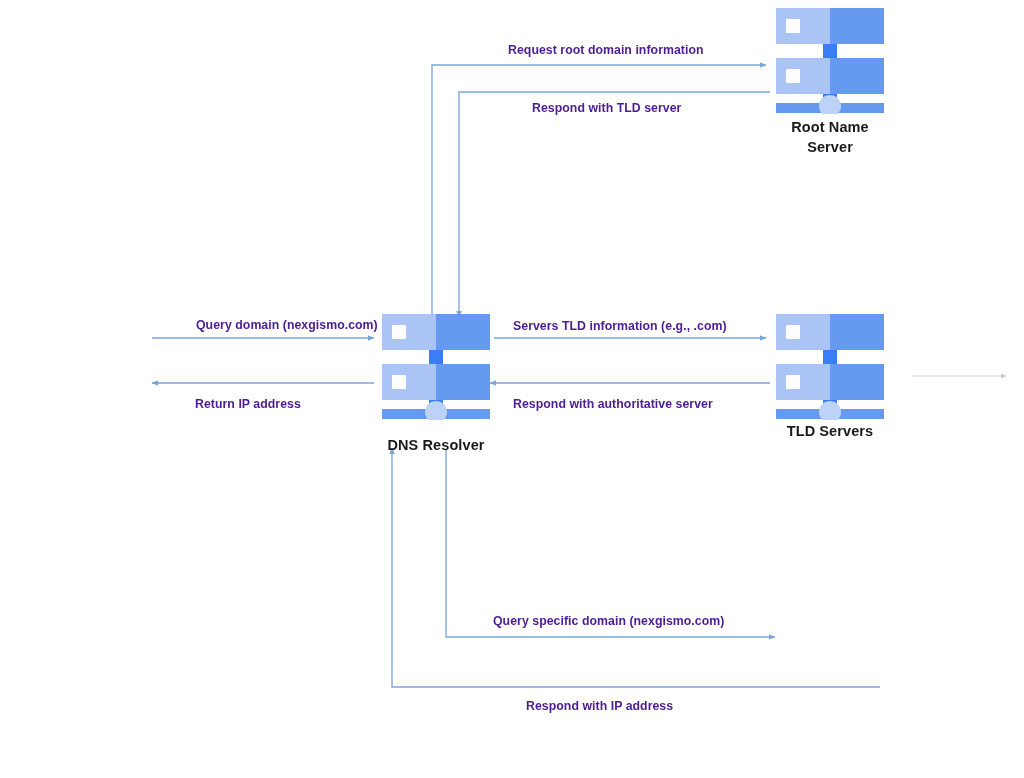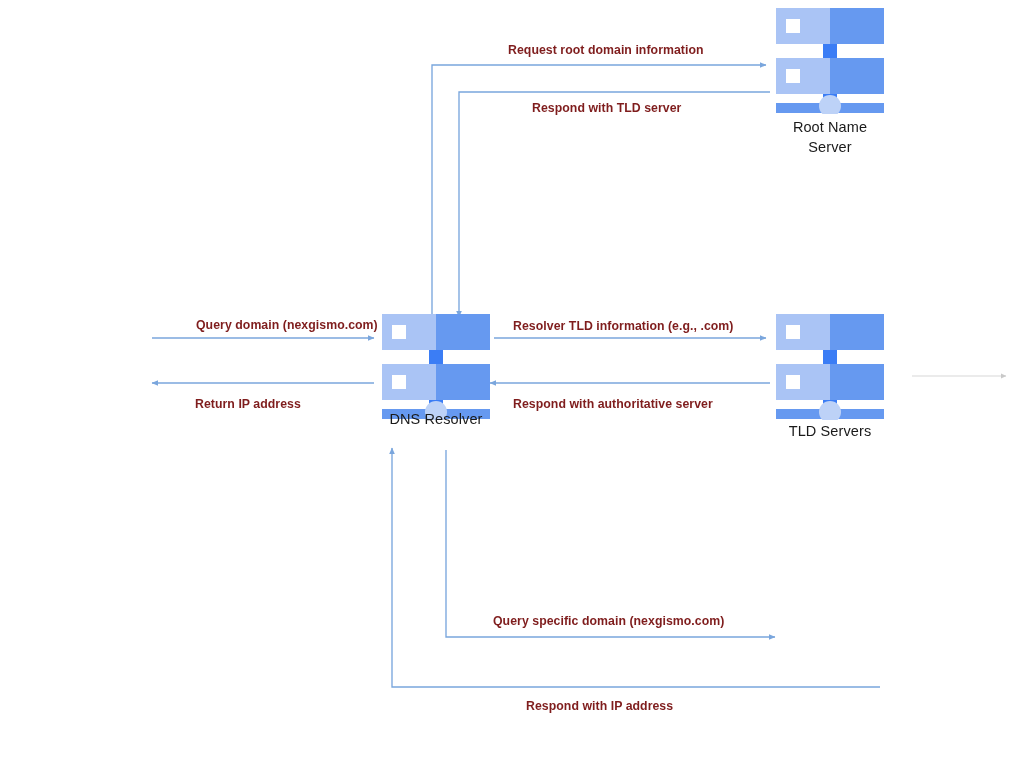--- a/index.html
+++ b/index.html
@@ -9,32 +9,32 @@
     font-family:"Liberation Sans", sans-serif;
     overflow:hidden;
     position:relative;
   }
   #canvas{position:absolute;inset:0;width:1024px;height:778px;}
   svg.layer{position:absolute;left:0;top:0;width:1024px;height:778px;overflow:visible;}
   .node{position:absolute;}
   .node-label{
     position:absolute;
     text-align:center;
-    font-weight:normal;
+    font-weight:bold;
     color:#1a1a1a;
     font-size:14.5px;
     line-height:1.35;
     letter-spacing:.1px;
     white-space:pre-line;
   }
   .edge-label{
     position:absolute;
     font-size:12.3px;
     font-weight:bold;
-    color:#7f1d1d;
+    color:#4c1d95;
     white-space:nowrap;
     letter-spacing:.05px;
   }
 </style>
 </head>
 <body>
 
 <div id="canvas">
 
   <svg class="layer" viewBox="0 0 1024 778" xmlns="http://www.w3.org/2000/svg">
@@ -76,21 +76,21 @@
       <rect x="58" y="2" width="54" height="36" fill="#6699f0"></rect>
       <rect x="14" y="13" width="14" height="14" fill="#ffffff"></rect>
       <rect x="51" y="38" width="14" height="14" fill="#3b7df5"></rect>
       <rect x="4" y="52" width="54" height="36" fill="#aac4f5"></rect>
       <rect x="58" y="52" width="54" height="36" fill="#6699f0"></rect>
       <rect x="14" y="63" width="14" height="14" fill="#ffffff"></rect>
       <rect x="51" y="88" width="14" height="12" fill="#3b7df5"></rect>
       <rect x="4" y="97" width="108" height="10" fill="#6699f0"></rect>
       <circle cx="58" cy="100" r="11" fill="#bdd2f7"></circle>
     </svg>
-    <div class="node-label" style="left:-22px;top:98px;width:160px;text-align:center;">DNS Resolver</div>
+    <div class="node-label" style="left:-22px;top:124px;width:160px;text-align:center;">DNS Resolver</div>
   </div>
 
   <div class="node" style="left:772px;top:6px;width:116px;height:108px;">
     <svg width="116" height="108" viewBox="0 0 116 108" xmlns="http://www.w3.org/2000/svg">
       <rect x="4" y="2" width="54" height="36" fill="#aac4f5"></rect>
       <rect x="58" y="2" width="54" height="36" fill="#6699f0"></rect>
       <rect x="14" y="13" width="14" height="14" fill="#ffffff"></rect>
       <rect x="51" y="38" width="14" height="14" fill="#3b7df5"></rect>
       <rect x="4" y="52" width="54" height="36" fill="#aac4f5"></rect>
       <rect x="58" y="52" width="54" height="36" fill="#6699f0"></rect>
@@ -119,21 +119,21 @@
     <div class="node-label" style="left:-22px;top:110px;width:160px;">TLD Servers</div>
   </div>
 
 
   <div class="edge-label" style="left:171px;top:318px;margin-left:25px;">Query domain (nexgismo.com)</div>
 
   <div class="edge-label" style="left:508px;top:43px;">Request root domain information</div>
 
   <div class="edge-label" style="left:532px;top:101px;">Respond with TLD server</div>
 
-  <div class="edge-label" style="left:513px;top:319px;">Resolver TLD information (e.g., .com)</div>
+  <div class="edge-label" style="left:513px;top:319px;">Servers TLD information (e.g., .com)</div>
 
   <div class="edge-label" style="left:513px;top:397px;">Respond with authoritative server</div>
 
   <div class="edge-label" style="left:493px;top:614px;">Query specific domain (nexgismo.com)</div>
 
   <div class="edge-label" style="left:526px;top:699px;">Respond with IP address</div>
 
   <div class="edge-label" style="left:195px;top:397px;">Return IP address</div>
 
 </div>

